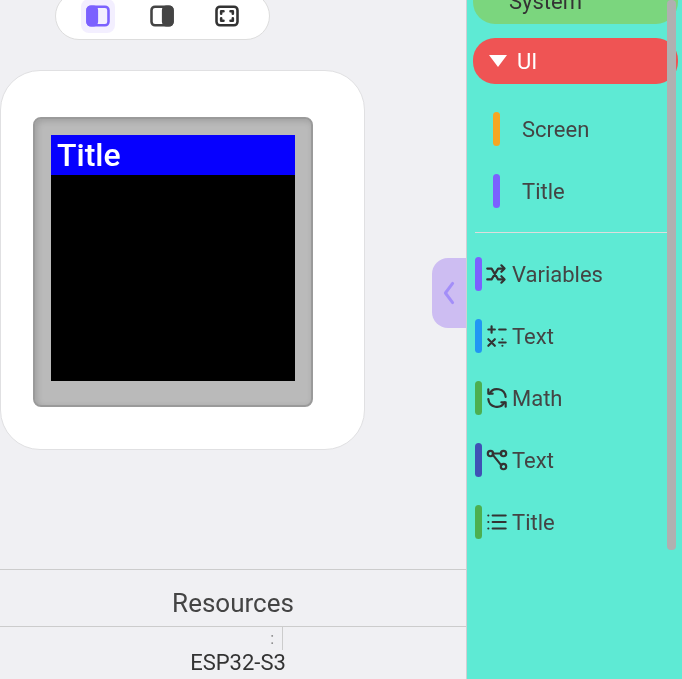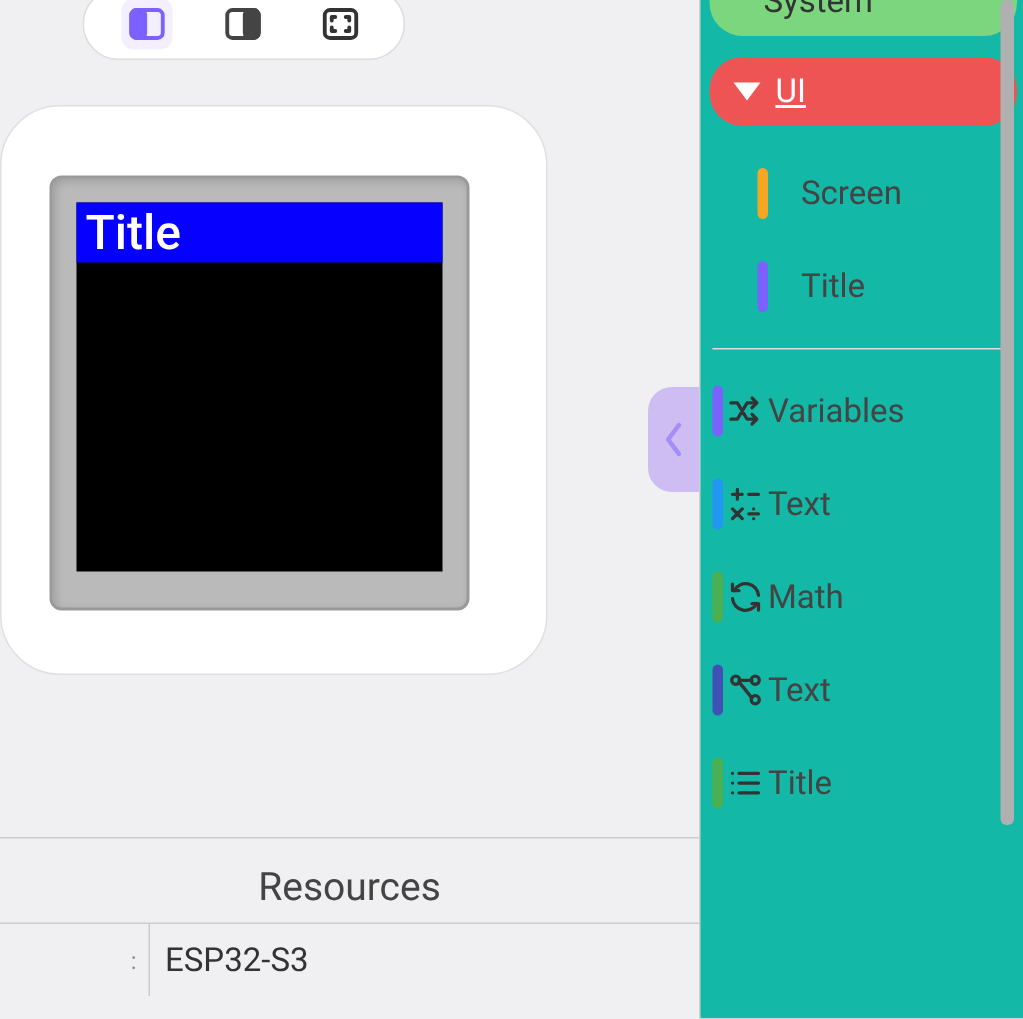--- a/index.html
+++ b/index.html
@@ -77,85 +77,86 @@
       left: 432px;
       top: 258px;
       width: 34px; height: 70px;
       background: #cdbdf2;
       border-radius: 16px 0 0 16px;
       display: flex; align-items: center; justify-content: center;
     }
     .collapse-tab svg { opacity: 0.5; }
     .resources-panel {
       position: absolute;
-      left: 0; bottom: 11px;
+      left: 0; bottom: 0;
       width: 466px;
       height: 110px;
       border-top: 1px solid #ccc;
     }
     .resources-header {
       width: 100%;
       text-align: center;
       font-size: 26px;
       color: #444;
       padding: 18px 0 8px;
       border-bottom: 1px solid #ccc;
     }
     .resources-row {
       display: flex;
       align-items: center;
       height: 48px;
+      flex-direction: column;
     }
     .res-col-a {
       width: 100px;
       border-right: 1px solid #ccc;
       height: 100%;
       display: flex; align-items: center; justify-content: flex-end;
       padding-right: 8px;
       color: #555;
     }
     .res-col-a::after { content: ":"; color:#888; position:relative; }
     .res-col-b {
       padding-left: 10px;
       font-size: 22px;
       color: #333;
     }
     .right-panel {
       position: absolute;
       right: 0; top: 0;
       width: 216px; height: 679px;
-      background: #14b8a6;
+      background: #5eead4;
       border-left: 1px solid #d0d0d4;
     }
     .right-scroll {
       position: absolute;
       right: 6px; top: 0;
       width: 9px; height: 550px;
       background: #b0b0b0;
       border-radius: 4px;
     }
     .cat-pill {
       height: 46px;
       border-radius: 22px;
       margin: 6px 4px 14px 6px;
       display: flex; align-items: center;
       padding: 0 16px;
       gap: 10px;
       font-size: 22px;
       color: #444;
     }
     .cat-pill.system { background: #7bd67e; color: #333; margin-top:-22px; padding-left: 36px; }
-    .cat-pill.ui { background: #ef5454; color: #fff; text-decoration: underline; }
+    .cat-pill.ui { background: #ef5454; color: #fff; }
     .tri-down {
       width: 0; height: 0;
       border-left: 9px solid transparent;
       border-right: 9px solid transparent;
       border-top: 12px solid #fff;
     }
-    .sub-list { margin: 4px 0 10px 16px; text-align: right; }
+    .sub-list { margin: 4px 0 10px 4px; text-align: right; }
     .sub-item {
       display: flex; align-items: center;
       gap: 22px;
       padding: 14px 0 14px 22px;
       font-size: 22px;
       color: #444;
     }
     .sub-bar { width: 7px; height: 34px; border-radius: 4px; }
     .sep { height:1px; background:#ddd; margin: 4px 8px 10px 8px; }
     .cat-row {

